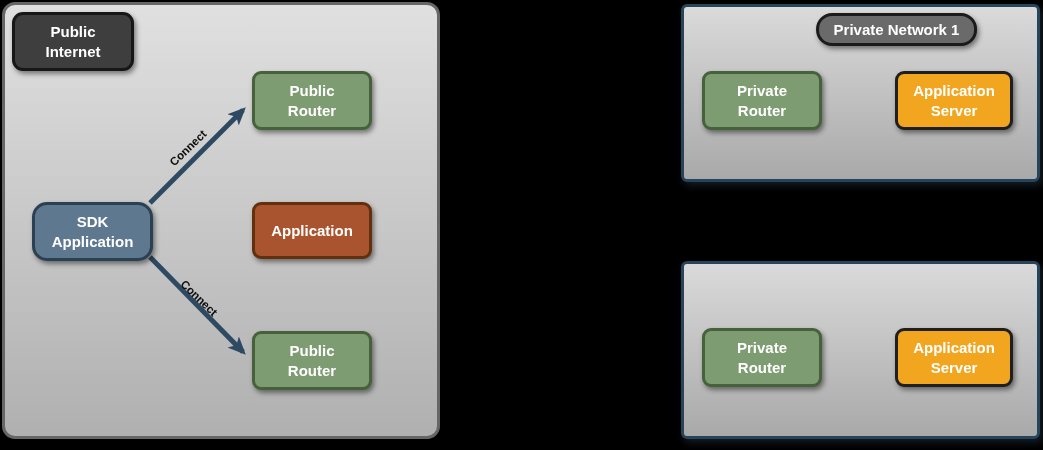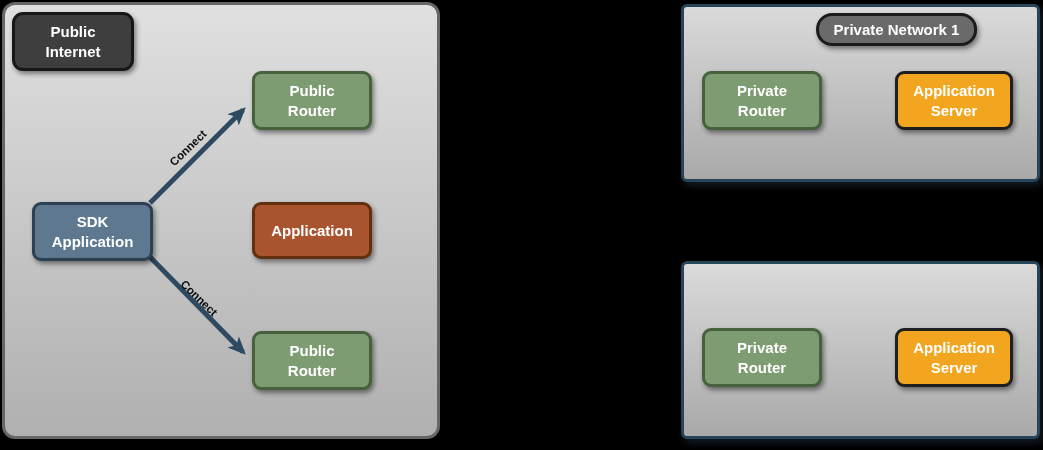--- a/index.html
+++ b/index.html
@@ -25,21 +25,21 @@
              padding:6px 15px;white-space:nowrap;
              box-shadow:2px 3px 5px rgba(0,0,0,0.45);margin-left:36px;}
 
   
   .node{position:absolute;display:flex;align-items:center;justify-content:center;
         text-align:center;color:#ffffff;font-weight:bold;font-size:15px;
         line-height:1.3;white-space:pre-line;border:3px solid;border-radius:9px;
         box-shadow:2px 3px 5px rgba(0,0,0,0.45);}
   .dark  {background:#3e3e3e;border-color:#171717;border-radius:11px;}
   .green {background:#7d9c71;border-color:#47613c;}
-  .slate {background:#5e7890;border-color:#2b4052;}
+  .slate {background:#5e7890;border-color:#2b4052;border-radius:15px;}
   .rust  {background:#a9542e;border-color:#63300f;}
   .orange{background:#f2a51e;border-color:#1f1f1f;}
 
   
   .n-internet {left:7px;  top:7px;   width:116px;height:53px;}
   .n-router-t {left:247px;top:66px;  width:114px;height:53px;}
   .n-sdk      {left:27px; top:197px; width:115px;height:53px;}
   .n-ctrl     {left:247px;top:197px; width:114px;height:51px;}
   .n-router-b {left:247px;top:326px; width:114px;height:53px;}
 

